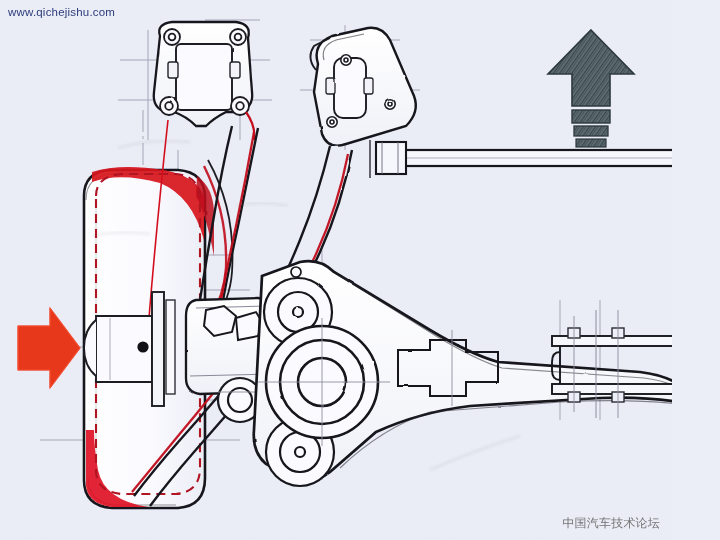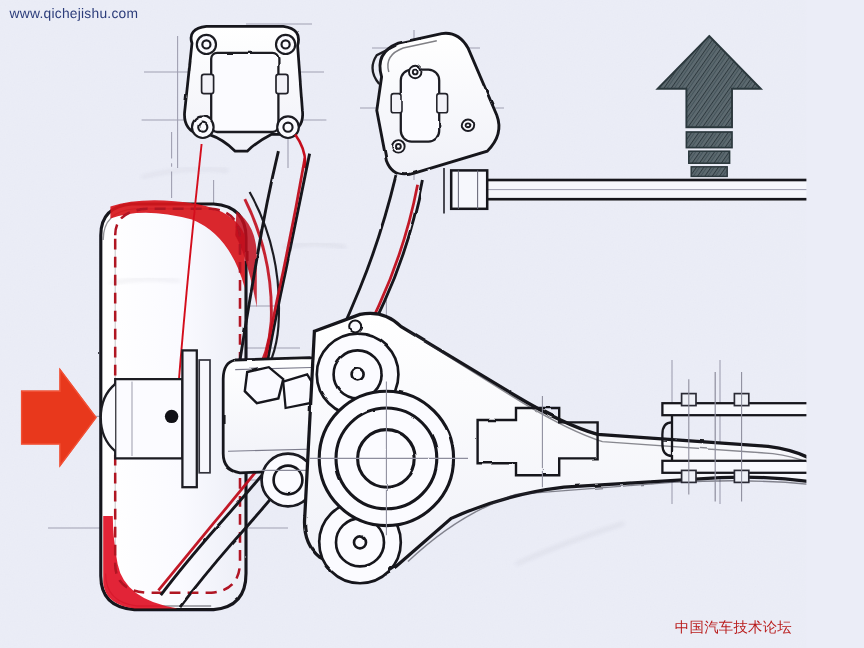--- a/index.html
+++ b/index.html
@@ -300,15 +300,15 @@
 
   <g opacity="0.3" stroke="#7a7a8c" fill="none" stroke-width="1">
     <path d="M118,148 Q150,138 190,142" filter="url(#smudge)"></path>
     <path d="M236,206 Q262,200 288,206" filter="url(#smudge)"></path>
     <path d="M430,470 Q470,452 520,436" filter="url(#smudge)"></path>
     <path d="M92,236 Q120,230 150,234" filter="url(#smudge)"></path>
   </g>
 </svg>
 
 <div class="wm" id="wm-url" style="color: rgb(43, 60, 122);">www.qichejishu.com</div>
-<div class="wm" id="wm-forum" style="color: #b91c1c;">中国汽车技术论坛</div>
+<div class="wm" id="wm-forum" style="color: #737373;">中国汽车技术论坛</div>
 
 </div>
 
 </body></html>

